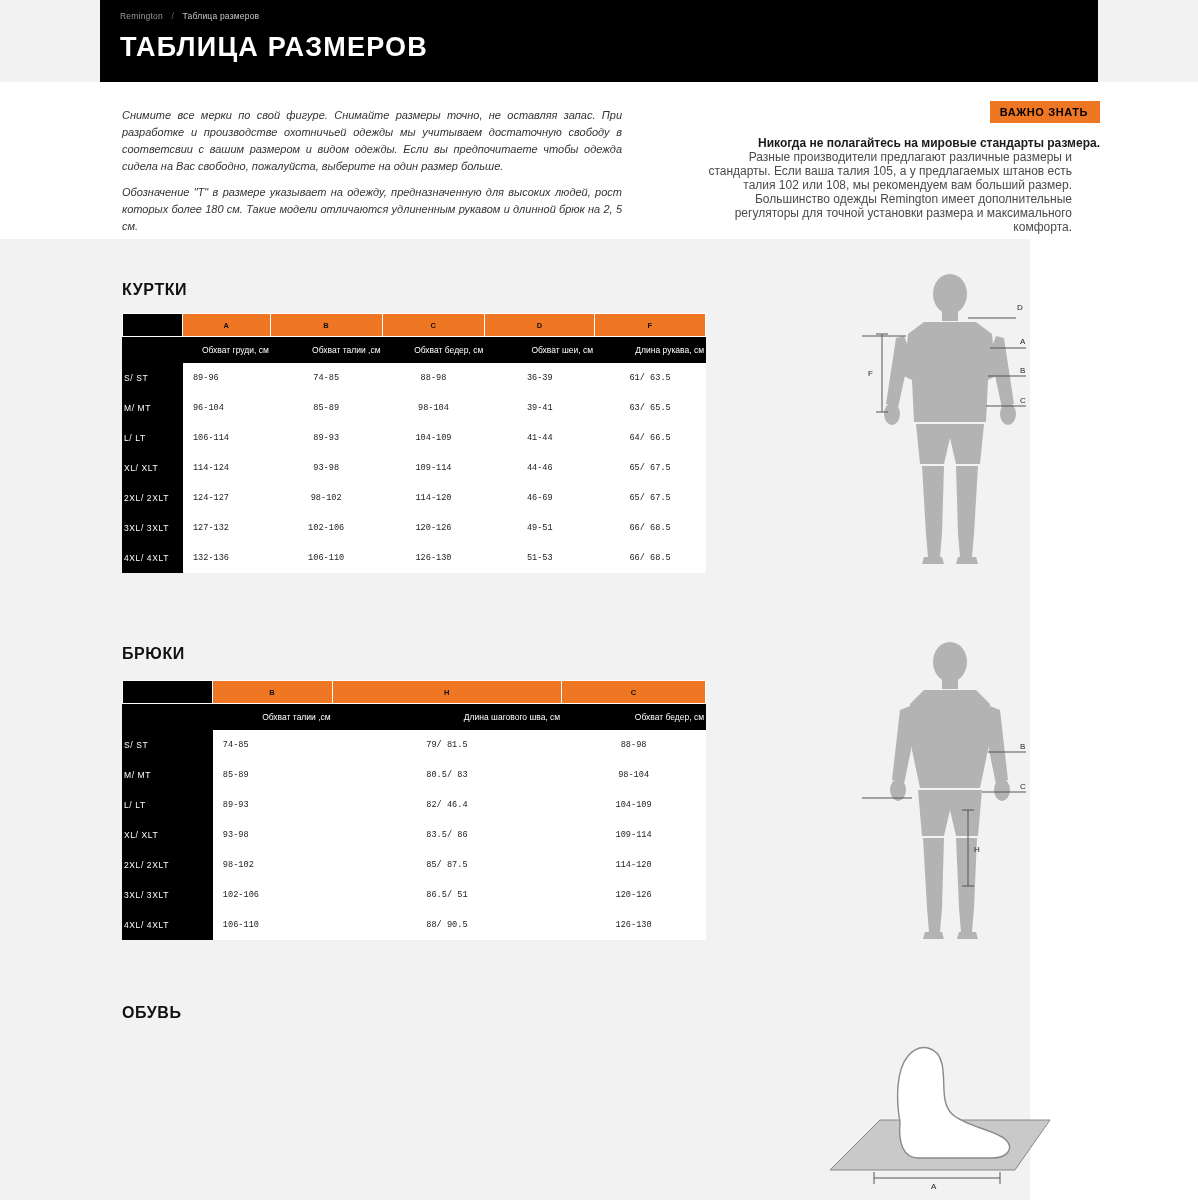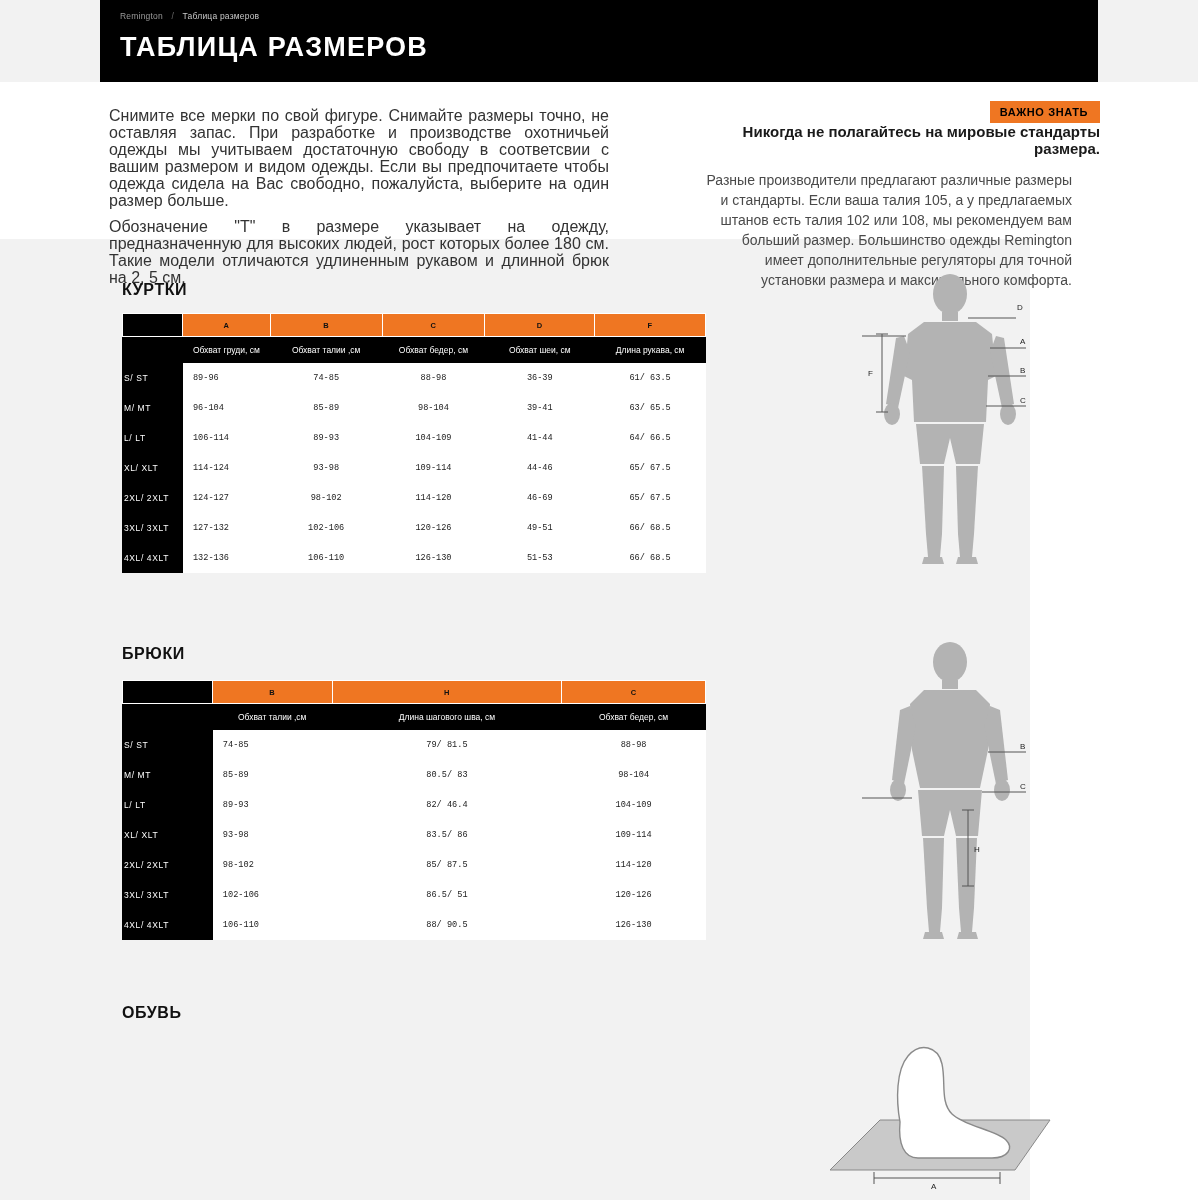--- a/index.html
+++ b/index.html
@@ -30,56 +30,56 @@
   }
   .hdr-left-strip { position: absolute; left: 0; top: 0; width: 100px; height: 82px; background: #f2f2f2; }
   .hdr-right-strip { position: absolute; left: 1098px; top: 0; width: 100px; height: 82px; background: #f2f2f2; }
 
   
   .intro {
     position: absolute; left: 0; top: 82px; width: 1198px; height: 157px;
     background: #ffffff;
   }
   .intro-text {
-    position: absolute; left: 109px; top: 25px; width: 500px;
-    font-size: 16px; line-height: 17px; color: #333; text-align: justify;
+    position: absolute; left: 122px; top: 25px; width: 500px;
+    font-size: 11px; line-height: 17px; color: #333; text-align: justify; font-style: italic;
   }
   .intro-text p { margin: 0 0 9px 0; }
 
   .important {
     position: absolute; left: 700px; top: 19px; width: 400px; text-align: right;
   }
   .imp-badge {
     display: inline-block; background: #ef7622; color: #000;
     font-size: 11px; font-weight: bold; letter-spacing: .6px;
     padding: 5px 12px 5px 10px;
   }
   .imp-head {
-    font-size: 15px; font-weight: bold; color: #1a1a1a;
+    margin-top: 13px; font-size: 12px; font-weight: bold; color: #1a1a1a;
   }
   .imp-body {
-    margin-top: 13px; font-size: 14px; line-height: 20px; color: #4a4a4a; width: 372px;
+    margin-top: 0; font-size: 12px; line-height: 14px; color: #4a4a4a; width: 372px;
   }
 
   
   .section-title {
     position: absolute; font-size: 16px; font-weight: bold; letter-spacing: .6px; color: #111;
   }
 
   
   table.sz { border-collapse: collapse; position: absolute; }
   table.sz th, table.sz td { border: 1px solid #ffffff; }
   table.sz thead th {
     background: #ef7622; color: #111; font-size: 7.5px; font-weight: bold;
     height: 23px; letter-spacing: .5px;
   }
   table.sz thead th.blank { background: #000; }
   table.sz tbody tr.subhead td {
     background: #000; color: #fff; font-size: 8.5px; height: 26px;
-    text-align: center; border-color: #000;
+    text-align: right; border-color: #000;
   }
   table.sz tbody tr.subhead td.first { background: #000; }
   table.sz tbody td {
     background: #ffffff; font-size: 8.6px; height: 30px; color: #222;
   }
   table.sz tbody td.lbl {
     background: #000; color: #ffffff; font-size: 8.5px; text-align: left;
     letter-spacing: .6px; border-color: #000;
   }
   table.sz tbody td.val { text-align: center; font-family: Liberation Mono, monospace; }

